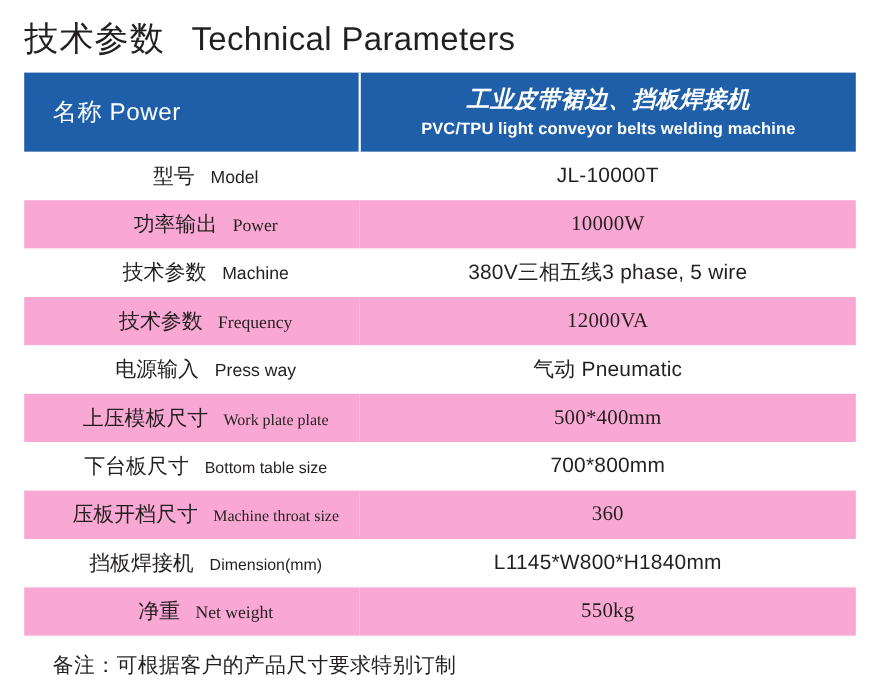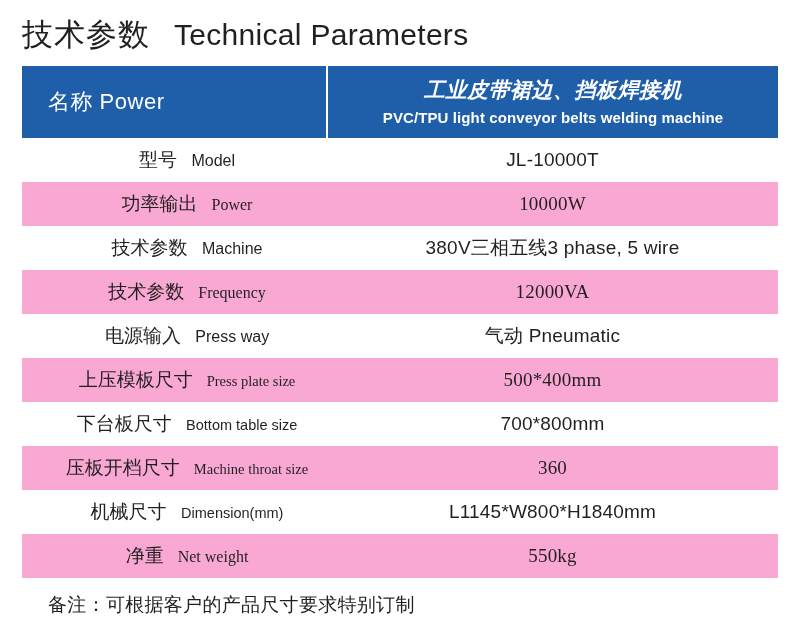--- a/index.html
+++ b/index.html
@@ -172,21 +172,21 @@
         <td class="cell-label">
           <span class="lab-cn">电源输入</span>
           <span class="lab-en">Press way</span>
         </td>
         <td class="cell-value">气动 Pneumatic</td>
       </tr>
 
       <tr class="data-row row-even">
         <td class="cell-label">
           <span class="lab-cn">上压模板尺寸</span>
-          <span class="lab-en small">Press plate size</span>
+          <span class="lab-en small">Work plate plate</span>
         </td>
         <td class="cell-value">500*400mm</td>
       </tr>
 
       <tr class="data-row row-odd">
         <td class="cell-label">
           <span class="lab-cn">下台板尺寸</span>
           <span class="lab-en small">Bottom table size</span>
         </td>
         <td class="cell-value">700*800mm</td>
@@ -195,21 +195,21 @@
       <tr class="data-row row-even">
         <td class="cell-label">
           <span class="lab-cn">压板开档尺寸</span>
           <span class="lab-en small">Machine throat size</span>
         </td>
         <td class="cell-value">360</td>
       </tr>
 
       <tr class="data-row row-odd">
         <td class="cell-label">
-          <span class="lab-cn">机械尺寸</span>
+          <span class="lab-cn">挡板焊接机</span>
           <span class="lab-en small">Dimension(mm)</span>
         </td>
         <td class="cell-value">L1145*W800*H1840mm</td>
       </tr>
 
       <tr class="data-row row-even">
         <td class="cell-label">
           <span class="lab-cn">净重</span>
           <span class="lab-en">Net weight</span>
         </td>

